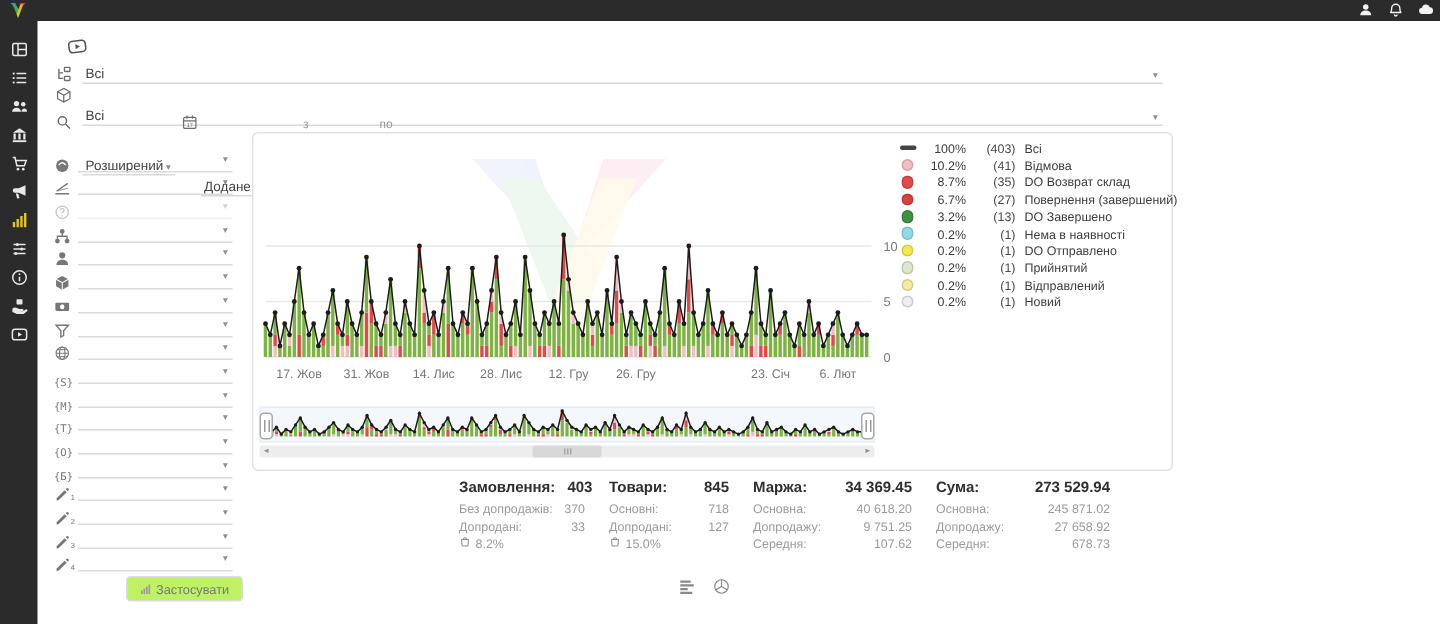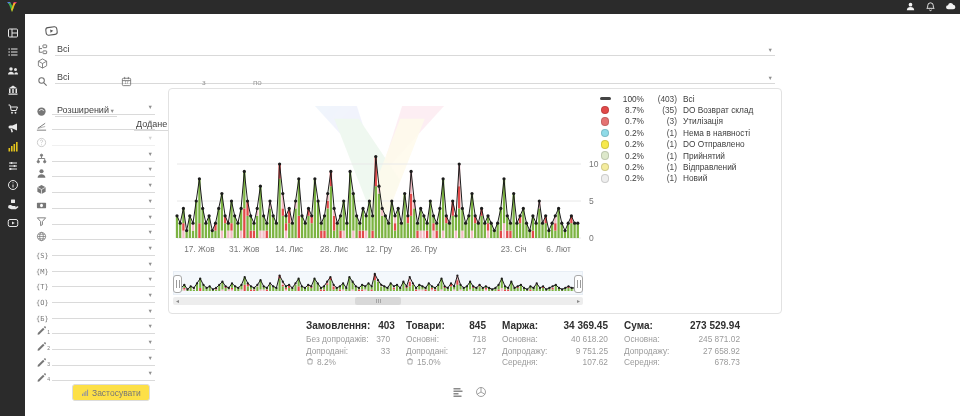--- a/index.html
+++ b/index.html
@@ -28,21 +28,21 @@
   .lbl{font-size:8px;color:#999;}
   .datebox{border-bottom:1px solid #cfcfcf;font-size:7.5px;color:#333;height:12px;line-height:12px;text-align:center;cursor:text;margin-top:32px;}
   .filters-col{left:11px;top:85px;width:119px;display:flex;flex-direction:column;}
   .f-row{height:15.7px;display:flex;align-items:flex-end;gap:3px;}
   .f-row .ficn{width:13px;height:12px;flex:0 0 13px;color:#777;position:relative;}
   .f-row .ficn svg{width:11px;height:11px;}
   .f-row .fline{flex:1;height:12px;border-bottom:1px solid #dadada;position:relative;cursor:pointer;}
   .f-row.disabled{opacity:.4;}
   .glyph{font-family:"DejaVu Sans Mono",monospace;font-size:7px;color:#777;line-height:12px;}
   .psub{position:absolute;right:-1px;bottom:-1px;font-size:5px;color:#777;}
-  .apply-btn{left:47px;top:370px;height:15px;background:#fde047;border:1px solid #dcdcdc;border-radius:3px;display:flex;align-items:center;gap:3px;padding:0 8px;font-size:8.5px;color:#777;cursor:pointer;}
+  .apply-btn{left:59px;top:370px;height:15px;background:#bef264;border:1px solid #dcdcdc;border-radius:3px;display:flex;align-items:center;gap:3px;padding:0 8px;font-size:8.5px;color:#777;cursor:pointer;}
   .apply-btn svg{width:8px;height:8px;color:#999;}
   .card{left:143px;top:74px;width:612px;height:224px;background:#fff;border:1px solid #e2e2e2;border-radius:4px;}
   .watermark{left:118px;top:4px;width:185px;height:155px;opacity:.08;pointer-events:none;}
   .watermark svg{width:185px;height:155px;}
   .legend{left:430px;top:4px;width:180px;}
   .lg-row{display:flex;align-items:center;height:11.4px;font-size:8.3px;color:#3d3d3d;cursor:pointer;}
   .lg-sw{flex:0 0 12px;display:flex;justify-content:center;}
   .lg-dot{width:8.5px;height:8.5px;border-radius:50%;border:1px solid rgba(0,0,0,.14);box-sizing:border-box;}
   .lg-line{width:11px;height:2.5px;border-radius:2px;background:#444;}
   .lg-pct{flex:0 0 33px;text-align:right;}
@@ -779,33 +779,49 @@
           <div class="lg-row">
             <span class="lg-sw">
               <span class="lg-line" style="background: rgb(68, 68, 68);"></span>
             </span>
             <span class="lg-pct">100%</span>
             <span class="lg-cnt">(403)</span>
             <span class="lg-lab">Всі</span>
           </div>
           <div class="lg-row">
             <span class="lg-sw">
+              <span class="lg-dot" style="background: rgb(243, 188, 197);"></span>
+            </span>
+            <span class="lg-pct">10.2%</span>
+            <span class="lg-cnt">(41)</span>
+            <span class="lg-lab">Відмова</span>
+          </div>
+          <div class="lg-row">
+            <span class="lg-sw">
               <span class="lg-dot" style="background: rgb(226, 74, 74);"></span>
             </span>
             <span class="lg-pct">8.7%</span>
             <span class="lg-cnt">(35)</span>
             <span class="lg-lab">DO Возврат склад</span>
           </div>
           <div class="lg-row">
             <span class="lg-sw">
-              <span class="lg-dot" style="background: rgb(229, 115, 115);"></span>
+              <span class="lg-dot" style="background: rgb(217, 65, 61);"></span>
             </span>
-            <span class="lg-pct">0.7%</span>
-            <span class="lg-cnt">(3)</span>
-            <span class="lg-lab">Утилізація</span>
+            <span class="lg-pct">6.7%</span>
+            <span class="lg-cnt">(27)</span>
+            <span class="lg-lab">Повернення (завершений)</span>
+          </div>
+          <div class="lg-row">
+            <span class="lg-sw">
+              <span class="lg-dot" style="background: rgb(63, 145, 66);"></span>
+            </span>
+            <span class="lg-pct">3.2%</span>
+            <span class="lg-cnt">(13)</span>
+            <span class="lg-lab">DO Завершено</span>
           </div>
           <div class="lg-row">
             <span class="lg-sw">
               <span class="lg-dot" style="background: rgb(143, 219, 232);"></span>
             </span>
             <span class="lg-pct">0.2%</span>
             <span class="lg-cnt">(1)</span>
             <span class="lg-lab">Нема в наявності</span>
           </div>
           <div class="lg-row">

